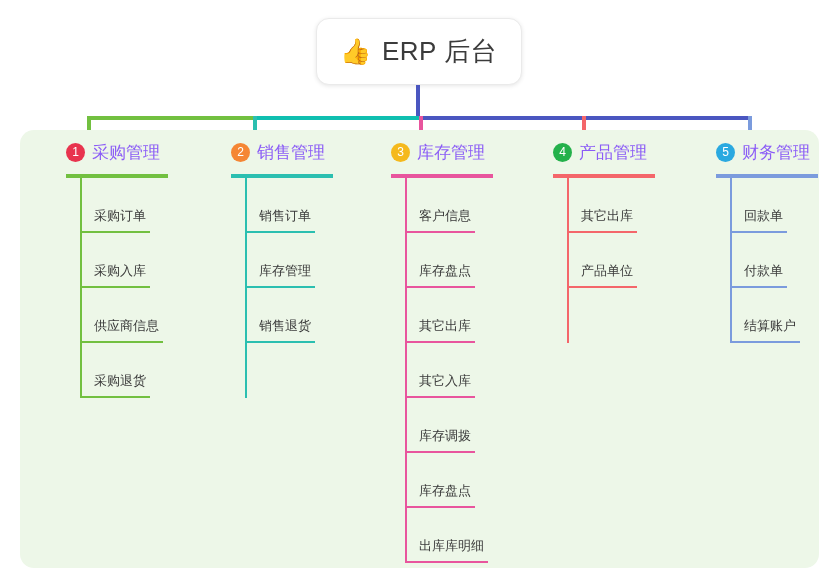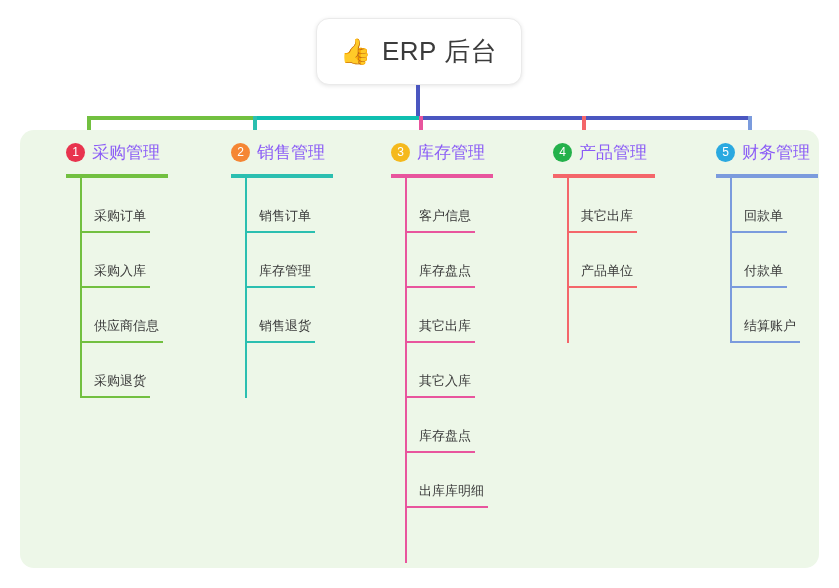--- a/index.html
+++ b/index.html
@@ -242,20 +242,24 @@
           </div>
           <div class="item">
             <span class="item-label">其它出库</span>
             <div class="item-rule" style="background: rgb(232, 85, 157); width: 70px;"></div>
           </div>
           <div class="item">
             <span class="item-label">其它入库</span>
             <div class="item-rule" style="background: rgb(232, 85, 157); width: 70px;"></div>
           </div>
           <div class="item">
+            <span class="item-label">库存调拨</span>
+            <div class="item-rule" style="background: rgb(232, 85, 157); width: 70px;"></div>
+          </div>
+          <div class="item">
             <span class="item-label">库存盘点</span>
             <div class="item-rule" style="background: rgb(232, 85, 157); width: 70px;"></div>
           </div>
           <div class="item">
             <span class="item-label">出库库明细</span>
             <div class="item-rule" style="background: rgb(232, 85, 157); width: 83px;"></div>
           </div>
         </div>
       </div>
       <div class="column" style="left: 517px;">

